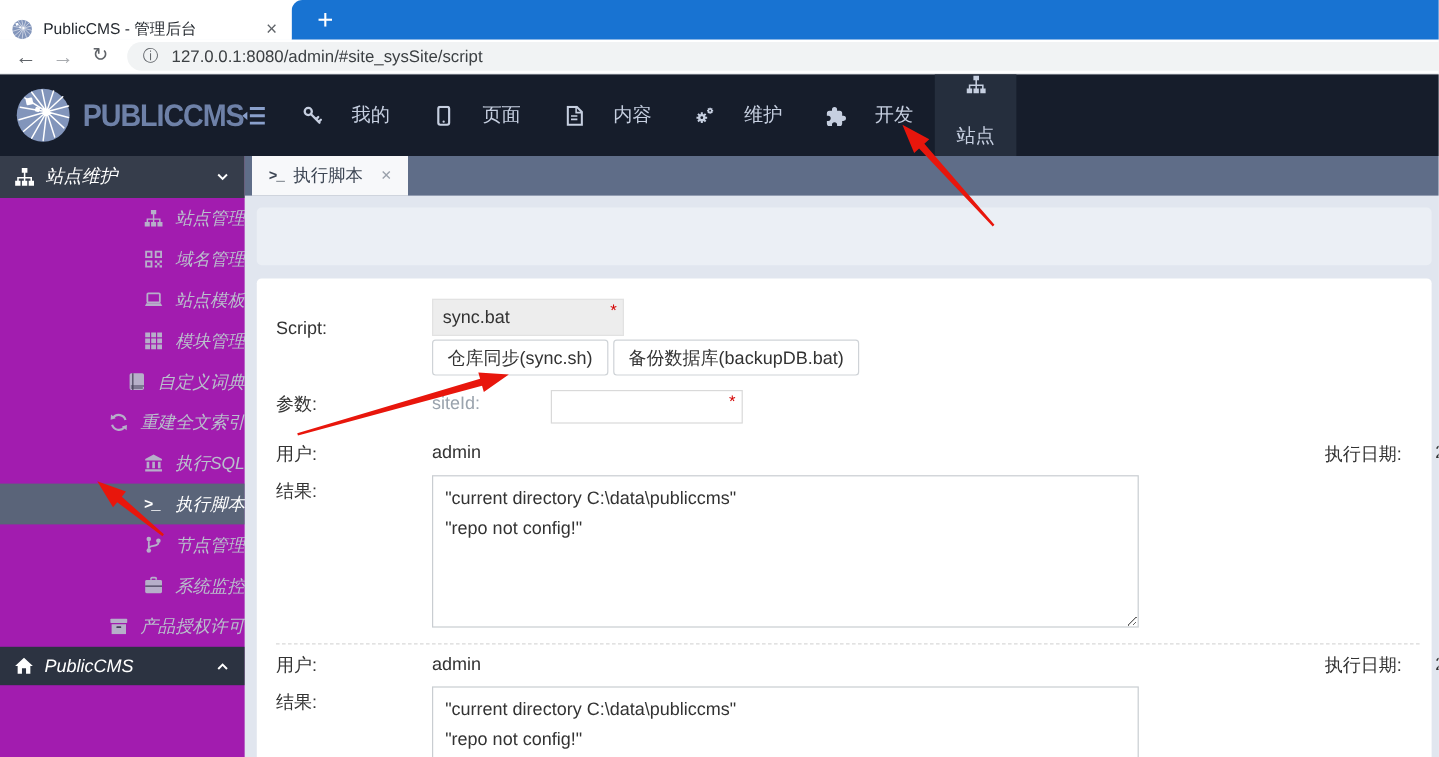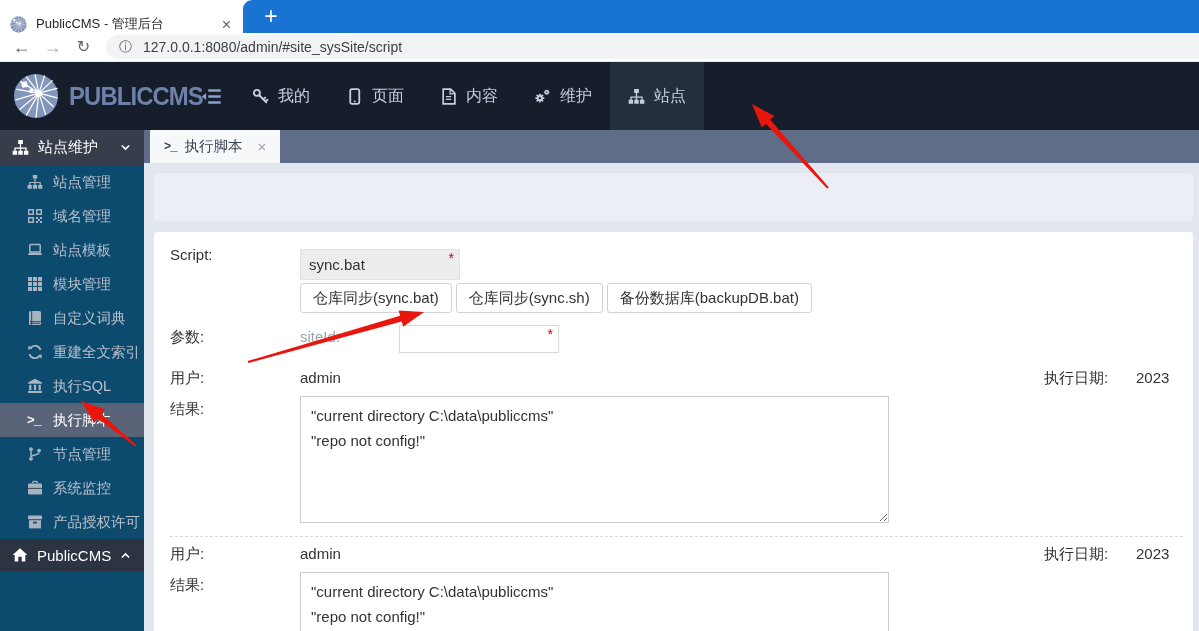--- a/index.html
+++ b/index.html
@@ -21,32 +21,32 @@
   .addr{flex:1;margin-left:7px;margin-right:-16px;background:#f1f3f4;height:24px;border-radius:13px;display:flex;align-items:center;padding:0 13px;}
   .addr .info{color:#5f6368;font-size:13px;margin-right:11px;}
   .addr .url{color:#3c4043;font-size:14px;white-space:nowrap;}
 
   
   .topbar{height:68px;background:#161d2b;display:flex;align-items:stretch;position:relative;}
   .brand{display:flex;align-items:center;width:188px;padding-left:13px;box-sizing:border-box;flex:none;}
   .brand-text{font-size:26px;font-weight:bold;color:#6e81a8;margin-left:10px;letter-spacing:-1px;transform:scaleX(.92);transform-origin:left;}
   .menu-toggle{width:46px;display:flex;align-items:center;justify-content:center;color:#8aa0cc;}
   .menu-toggle svg{width:21px;height:21px;}
-  .topnav-item{display:flex;align-items:center;gap:9px;padding:0 18px;color:#c6cfe0;font-size:16px;}
+  .topnav-item{display:flex;align-items:center;gap:24px;padding:0 18px;color:#c6cfe0;font-size:16px;}
   .topnav-item svg{width:17px;height:17px;}
-  .topnav-item.active{background:#252e3d;}
+  .topnav-item.active{background:#252e3d;flex-direction:column;}
 
   
   .main{display:flex;height:501px;}
-  .sidebar{width:144px;flex:none;background:#0c4a6e;}
+  .sidebar{width:204px;flex:none;background:#a21caf;font-style:italic;}
   .side-header{height:35px;background:#363d4b;color:#fff;display:flex;align-items:center;padding:0 12px;font-size:15px;}
   .side-header svg{width:17px;height:17px;margin-right:9px;}
   .side-header .chev{margin-left:auto;}
   .side-header .chev svg{width:13px;height:13px;margin:0;}
-  .side-item{height:34px;display:flex;align-items:center;padding-left:27px;color:#b9c0cc;font-size:14.5px;}
+  .side-item{height:34px;display:flex;align-items:center;padding-left:14px;color:#b9c0cc;font-size:14.5px;justify-content:flex-end;}
   .side-item svg{width:16px;height:16px;margin-right:10px;opacity:.9;}
   .side-item.active{background:#5a6479;color:#fff;}
   .term{font-family:"Liberation Mono","DejaVu Sans Mono",monospace;font-weight:bold;font-size:13px;letter-spacing:-1px;margin-right:10px;width:16px;flex:none;}
   .side-footer{height:32px;background:#2c3341;color:#fff;display:flex;align-items:center;padding:0 12px;font-size:15px;}
   .side-footer svg{width:16px;height:16px;margin-right:9px;}
   .side-footer .chev{margin-left:auto;}
   .side-footer .chev svg{width:13px;height:13px;margin:0;}
 
   
   .content{flex:1;background:#e1e6ef;overflow:hidden;position:relative;}
@@ -236,20 +236,26 @@
         <use href="#i-file"></use>
       </svg>
     <span>内容</span>
   </div>
   <div class="topnav-item">
     <svg class="icon">
         <use href="#i-gears"></use>
       </svg>
     <span>维护</span>
   </div>
+  <div class="topnav-item">
+    <svg class="icon">
+        <use href="#i-puzzle"></use>
+      </svg>
+    <span>开发</span>
+  </div>
   <div class="topnav-item active">
     <svg class="icon">
         <use href="#i-sitemap"></use>
       </svg>
     <span>站点</span>
   </div>
 </div>
 
 <div class="main">
 
@@ -349,28 +355,27 @@
         <span>执行脚本</span>
         <span class="close">×</span>
       </div>
     </div>
 
     <div class="scroll">
       <div class="panel"></div>
 
       <div class="card">
 
-        <span class="flabel" style="top:14px">Script:</span>
+        <span class="flabel" style="top:33px">Script:</span>
         <span class="fieldwrap" style="top:17px">
           <input class="script-input" readonly="" value="sync.bat" style="">
           <span class="req" style="right:6px">*</span>
         </span>
 
         <div class="btnrow">
-          <button class="btn">仓库同步(sync.bat)</button>
           <button class="btn">仓库同步(sync.sh)</button>
           <button class="btn">备份数据库(backupDB.bat)</button>
         </div>
 
         <span class="flabel" style="top:96px">参数:</span>
         <span class="sitefield" style="top:96px">siteId:</span>
         <span class="param-wrap" style="top:93px">
           <input class="param-input" value="" style="">
           <span class="req" style="right:6px">*</span>
         </span>

